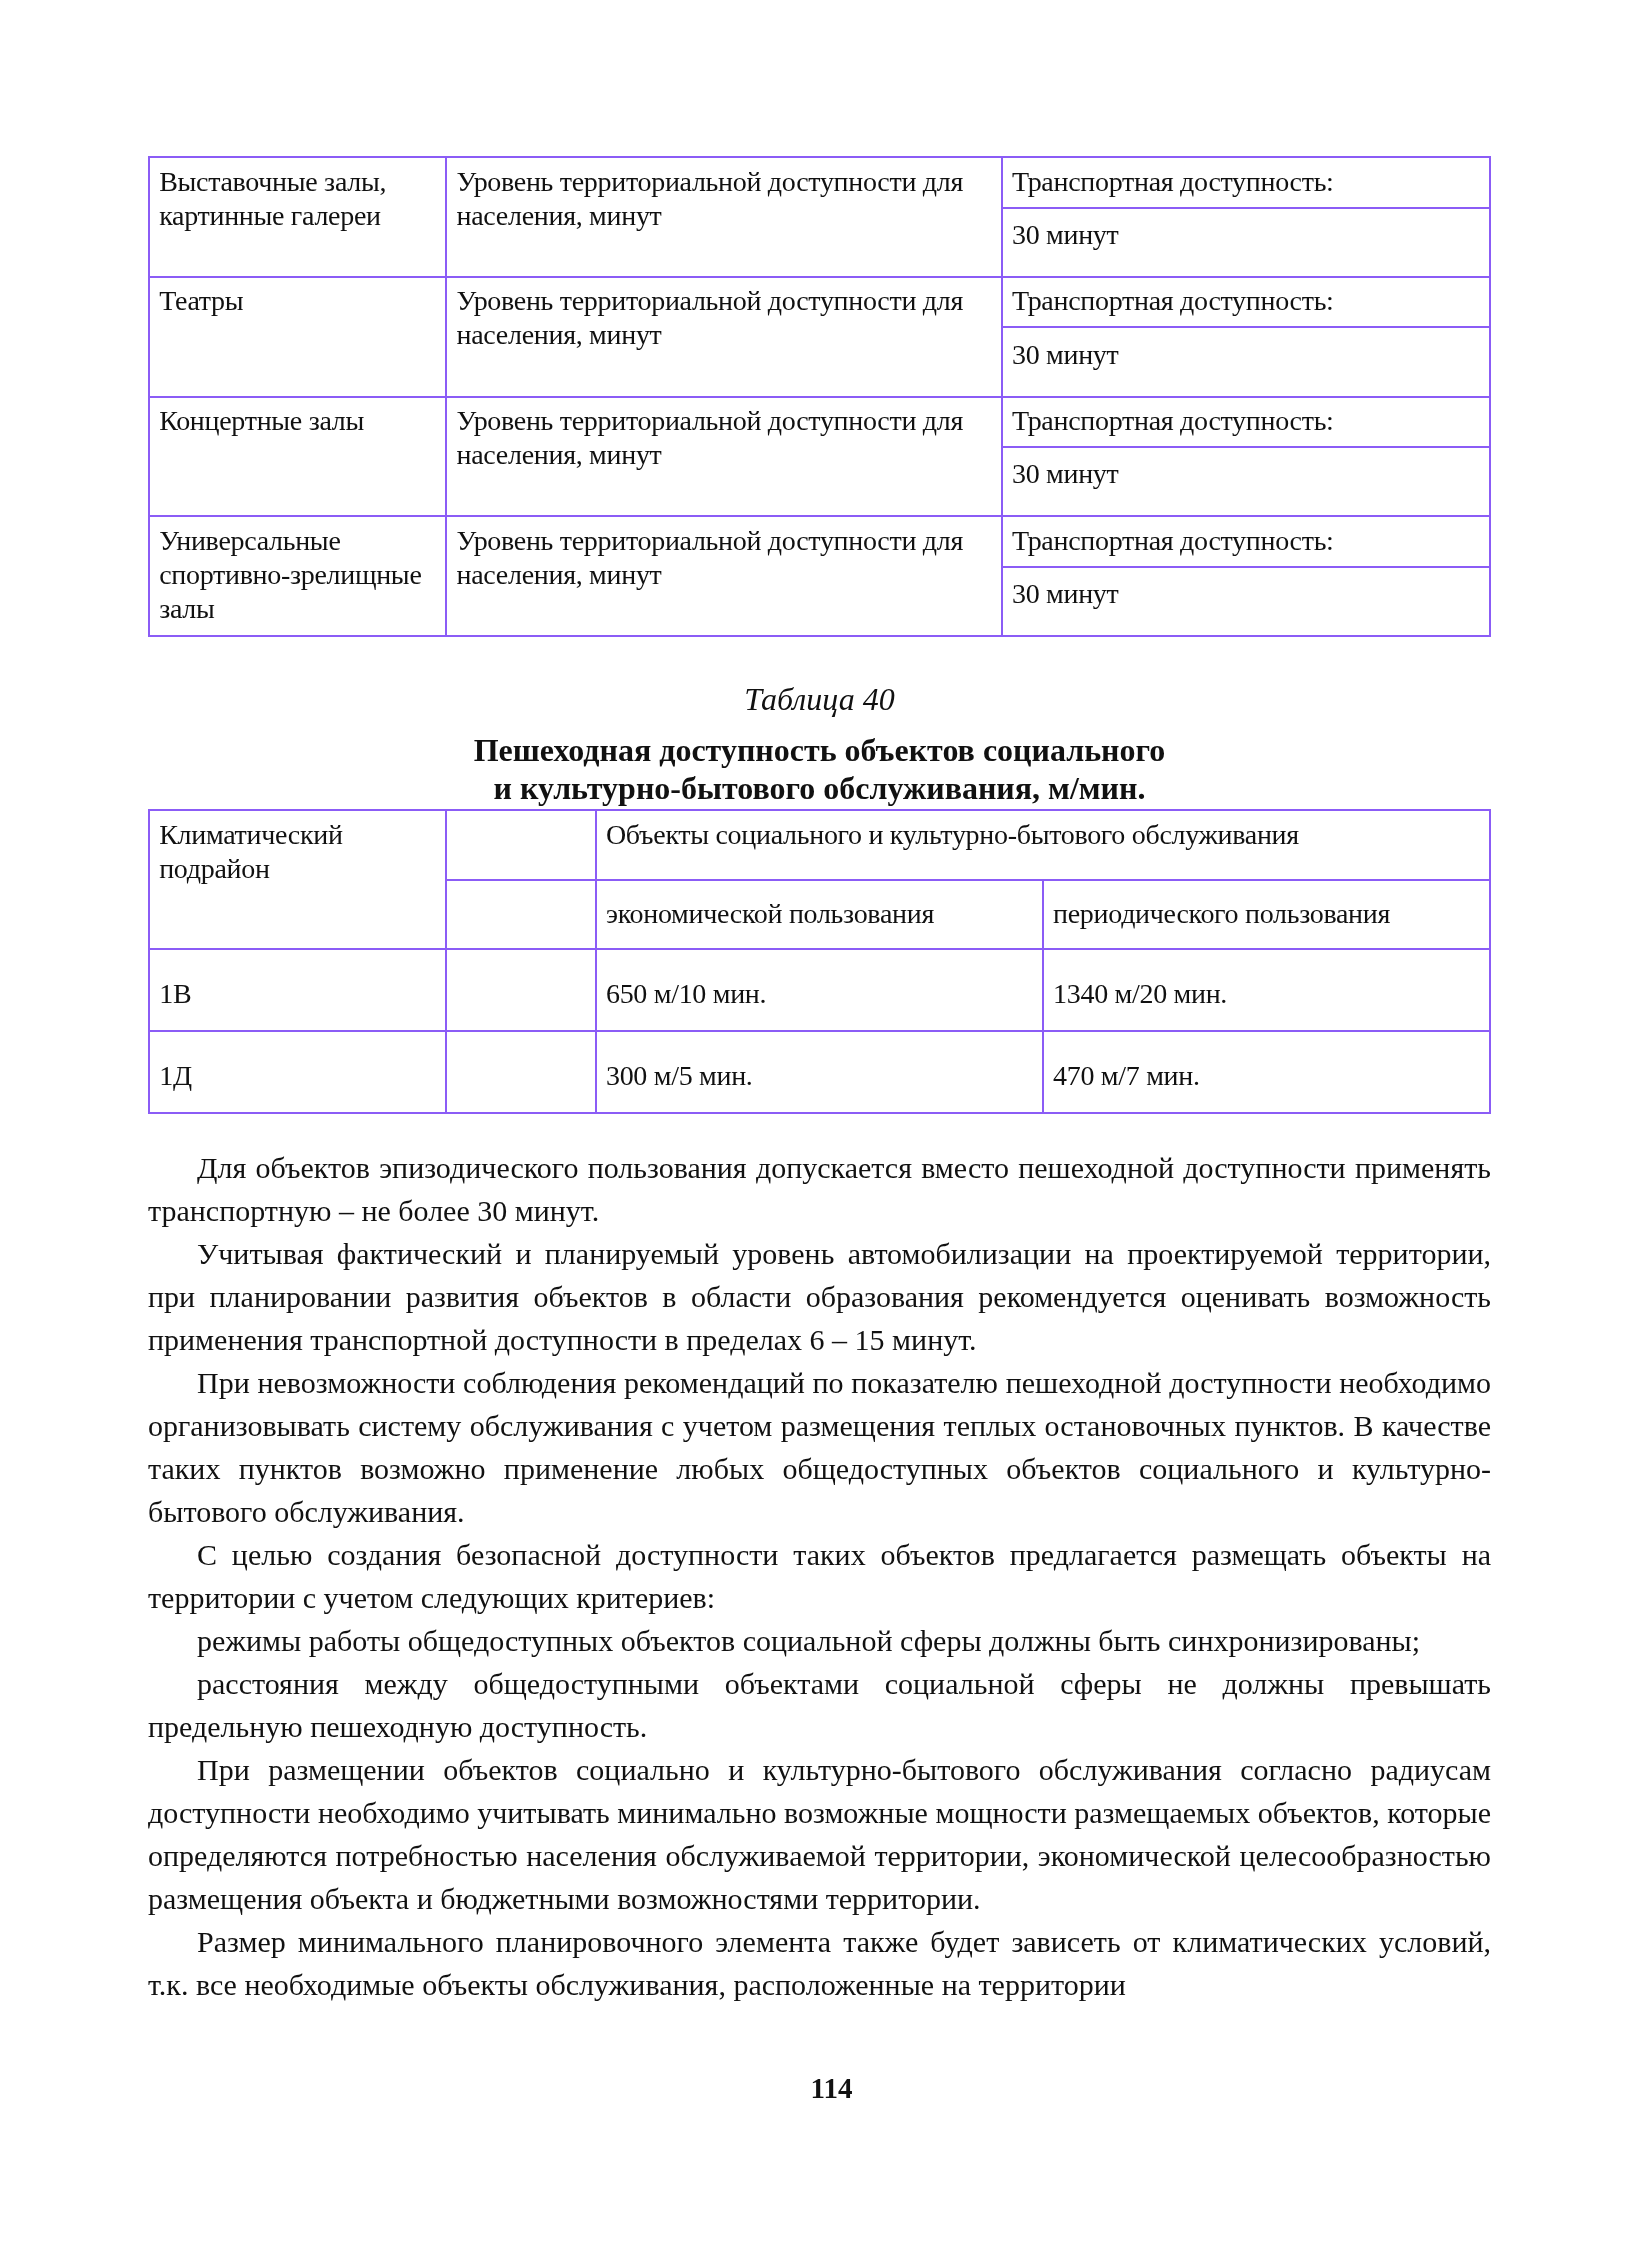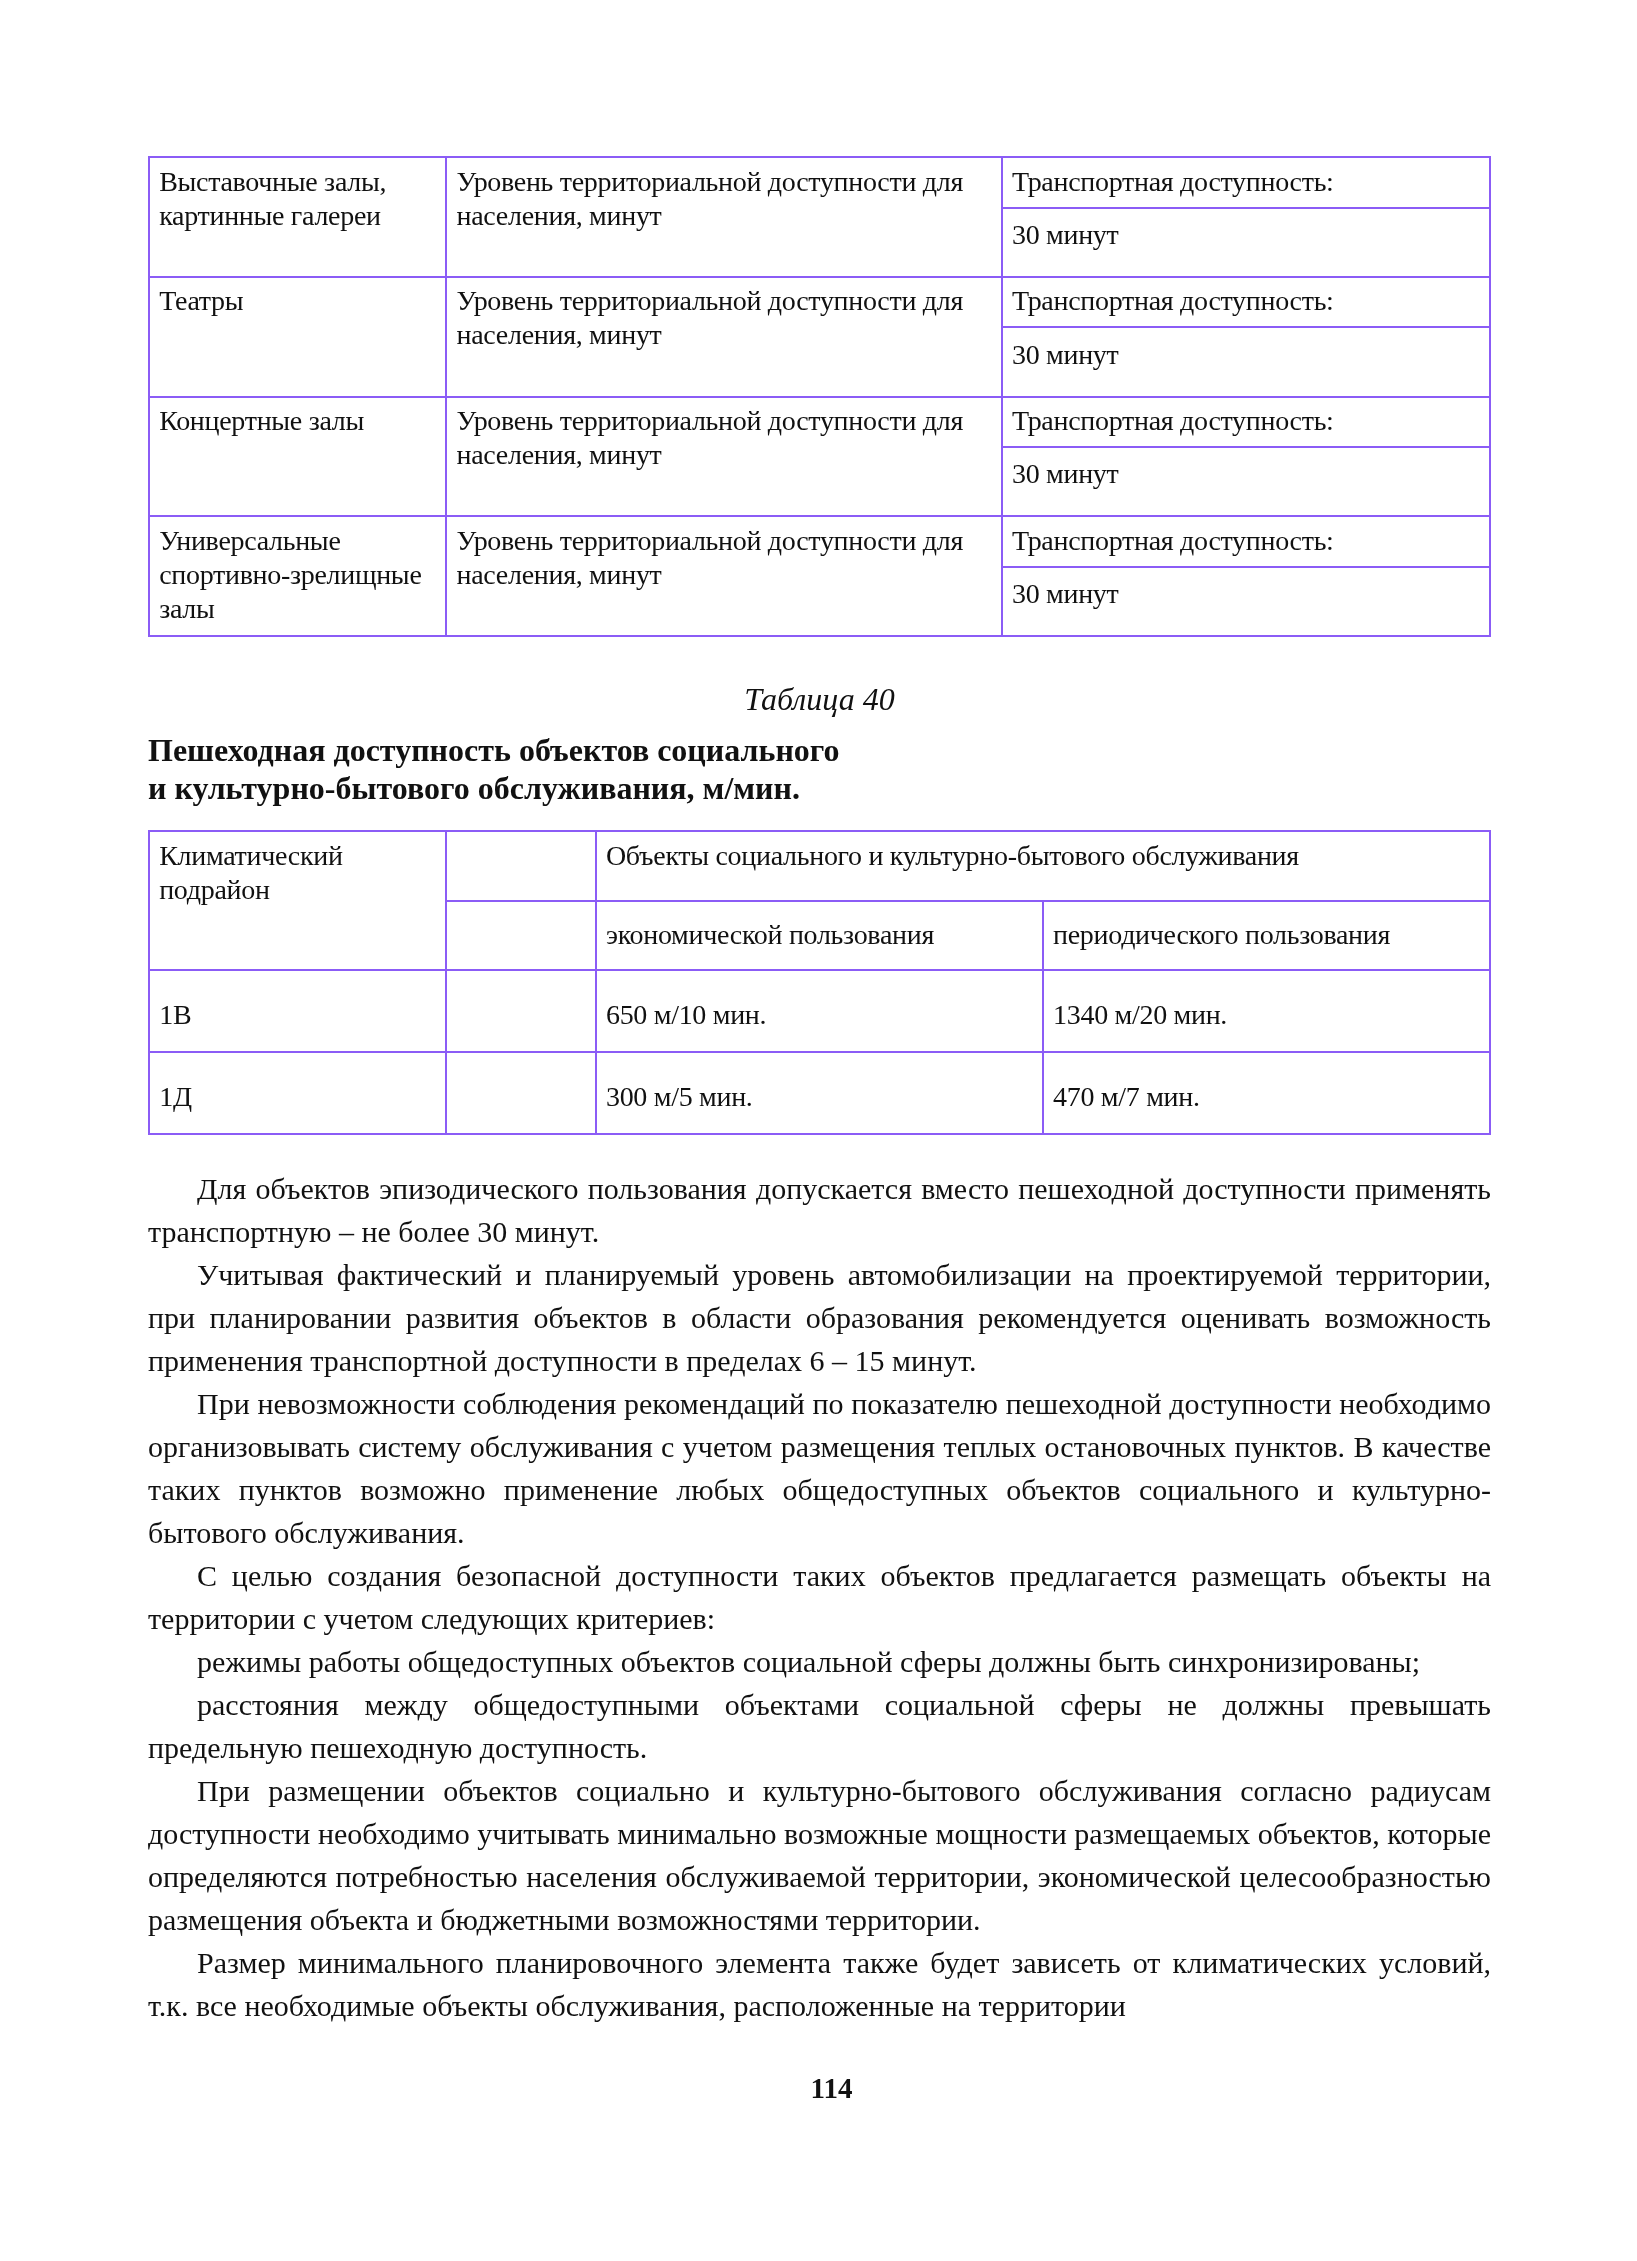--- a/index.html
+++ b/index.html
@@ -10,23 +10,23 @@
   table { border-collapse:collapse; width:1343px; table-layout:fixed; }
   td { border:2px solid #8b5cf6; vertical-align:top; font-size:28px; line-height:34px;
        padding:6.6px 9.2px 0 9.2px; letter-spacing:-0.3px; }
   .t1 td.c1 { width:277px; }
   .t1 td.c2 { width:535px; }
   .t1 .row1 td { height:42px; }
   .t1 .row2 td { height:58px; padding-top:9.2px; }
 
   .caption { text-align:center; font-style:italic; font-size:32px; line-height:40px;
              margin-top:42px; padding-right:0; }
-  .title { font-weight:bold; font-size:32px; line-height:38px;
+  .title { text-align:center; font-weight:bold; font-size:32px; line-height:38px;
            margin-top:12px; }
-  .t2 { margin-top:23px; }
+  .t2 { margin-top:2px; }
   .t2 td { height:61px; padding-top:6.6px; }
   .t2 td.center { text-align:left; }
   .t2 td.k1 { width:277px; }
   .t2 td.k2 { width:129px; }
   .t2 .sub td { padding-top:16px; height:51px; }
   .t2 .data td { padding-top:27px; height:53px; }
 
   .body { margin-top:32px; font-size:30px; line-height:43px; text-align:justify; }
   .body p { margin:0; text-indent:49px; }
   .pagenum { position:absolute; left:13px; width:1637px; top:2072px; text-align:center;

